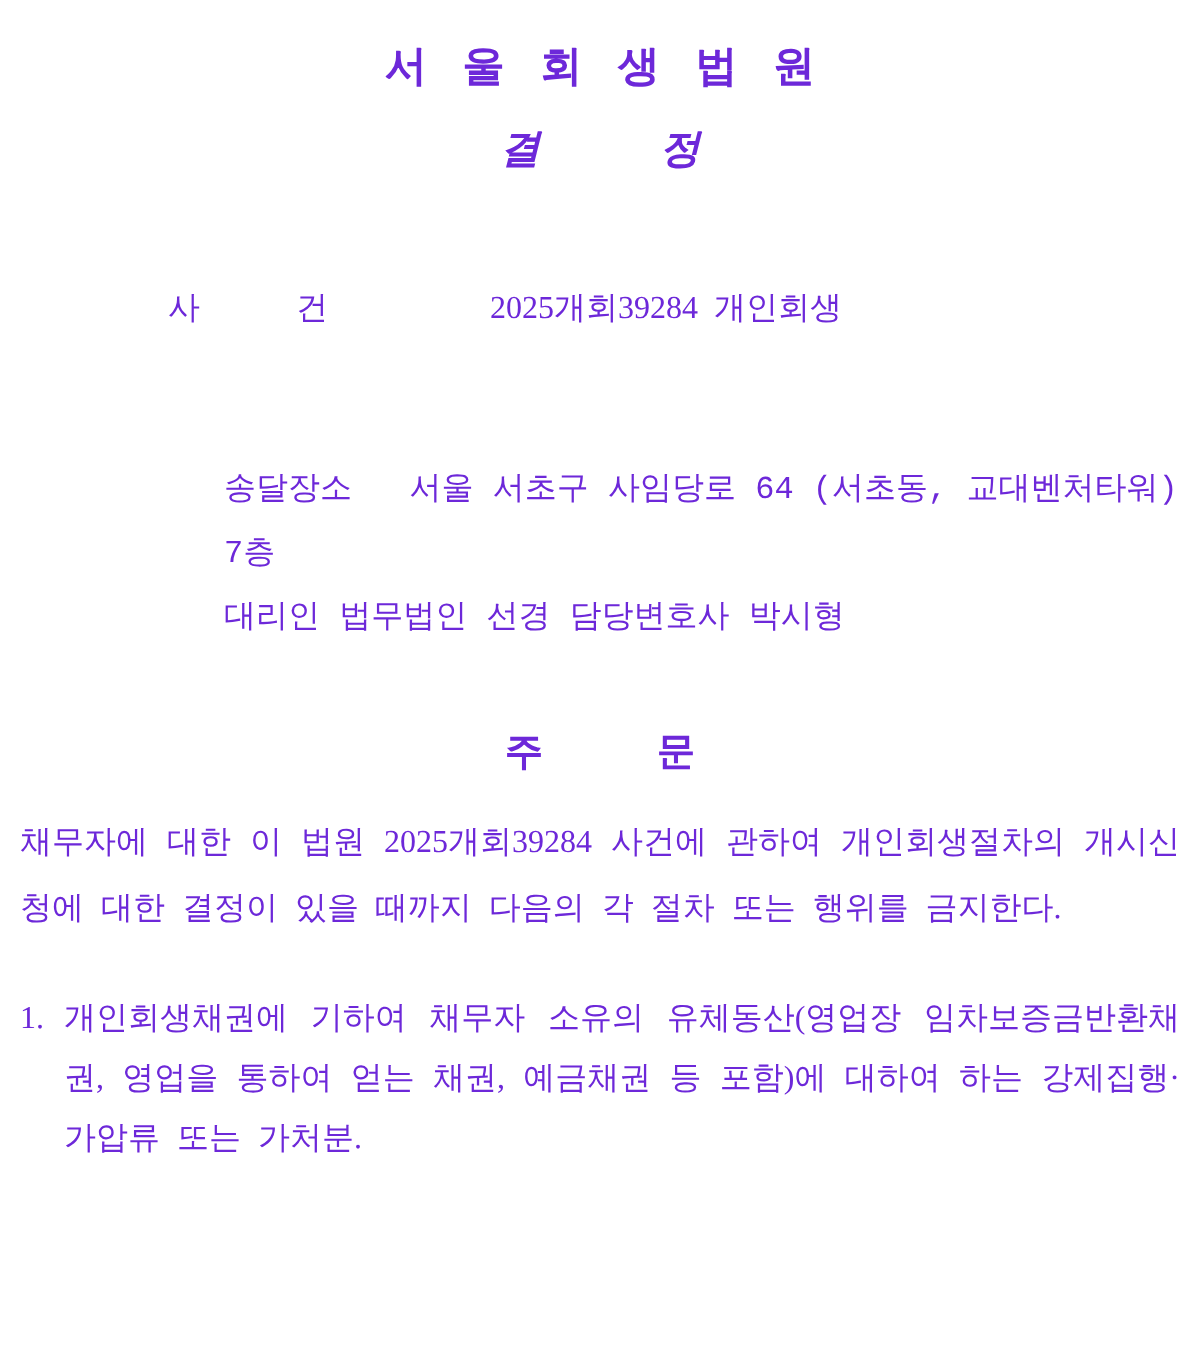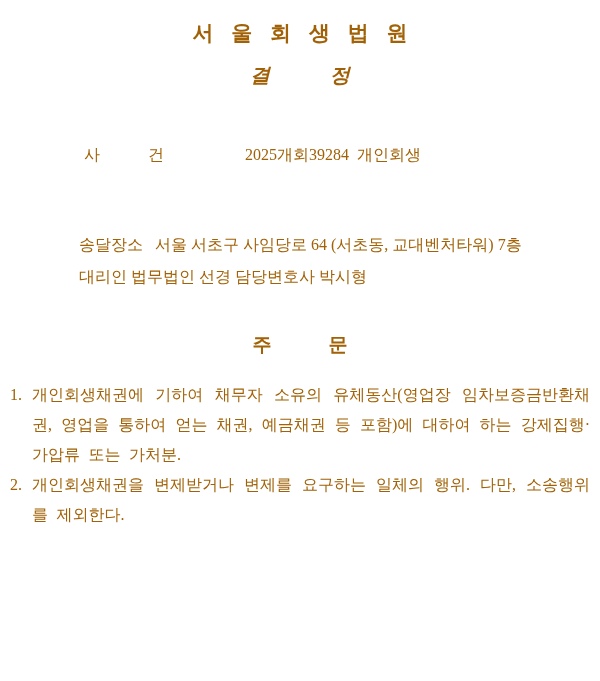--- a/index.html
+++ b/index.html
@@ -7,21 +7,21 @@
     padding: 0;
     background: #ffffff;
   }
   .page {
     position: relative;
     width: 600px;
     height: 577px;
     box-sizing: border-box;
     padding: 12px 10px 10px 10px;
     background: #ffffff;
-    color: #a16207;
+    color: #6d28d9;
     font-family: "Liberation Serif", "DejaVu Serif", serif;
     font-size: 16px;
     overflow: hidden;
   }
   .court-title {
     margin: 10px 0 0 0;
     text-align: center;
     font-size: 21px;
     font-weight: bold;
     line-height: 1.1;
@@ -60,21 +60,22 @@
     vertical-align: top;
     margin-left: 48px;
   }
   .case-row .value {
     display: inline-block;
     margin-left: 81px;
     white-space: pre-wrap;
   }
   .indent-block {
     margin-top: 32px;
-    margin-left: 69px;
+    margin-left: 102px;
+    font-family: Liberation Mono, monospace;
   }
   .indent-block p {
     margin: 0;
     line-height: 32px;
     white-space: pre-wrap;
   }
   .section-heading {
     margin: 42px 0 0 0;
     text-align: center;
     font-size: 19px;
@@ -125,20 +126,21 @@
     </div>
   </div>
 
   <div class="indent-block">
     <p>송달장소   서울 서초구 사임당로 64 (서초동, 교대벤처타워) 7층</p>
     <p>대리인 법무법인 선경 담당변호사 박시형</p>
   </div>
 
   <h3 class="section-heading"><span class="spread">주 문</span></h3>
 
+  <p class="body-par">채무자에 대한 이 법원 2025개회39284 사건에 관하여 개인회생절차의 개시신청에 대한 결정이 있을 때까지 다음의 각 절차 또는 행위를 금지한다.</p>
 
   <ol class="order-list">
     <li>
       <span class="num">1.</span>
       <span class="txt">개인회생채권에 기하여 채무자 소유의 유체동산(영업장 임차보증금반환채권, 영업을 통하여 얻는 채권, 예금채권 등 포함)에 대하여 하는 강제집행·가압류 또는 가처분.</span>
     </li>
     <li>
       <span class="num">2.</span>
       <span class="txt">개인회생채권을 변제받거나 변제를 요구하는 일체의 행위. 다만, 소송행위를 제외한다.</span>
     </li>

